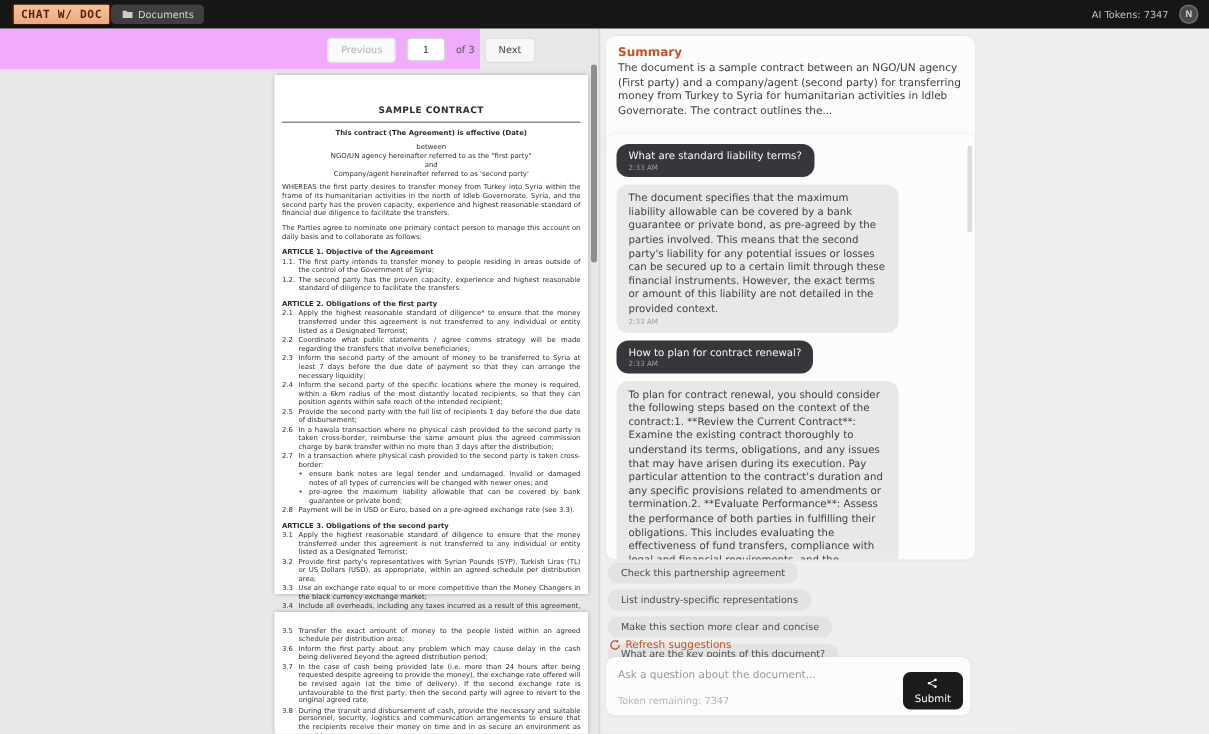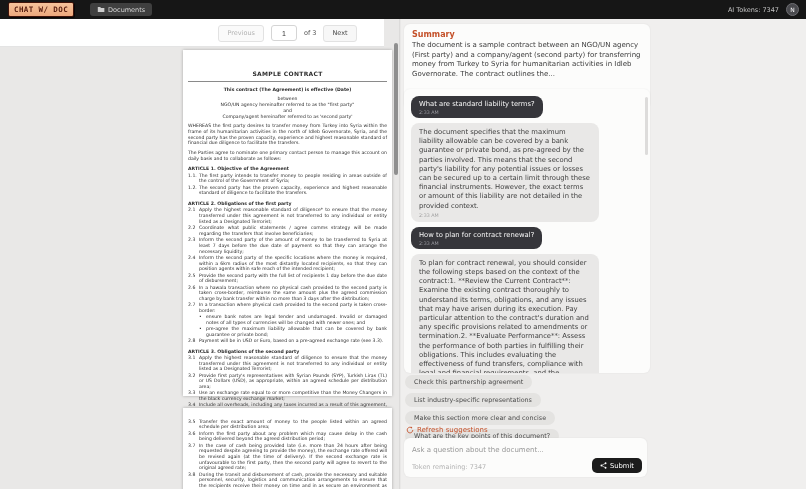--- a/index.html
+++ b/index.html
@@ -3,30 +3,30 @@
 <meta charset="utf-8">
 <style>
   * { margin:0; padding:0; box-sizing:border-box; }
   html,body { width:806px; height:489px; overflow:hidden; font-family:"DejaVu Sans", sans-serif; background:#e9e8e7; }
 
   
   .header { position:absolute; left:0; top:0; width:806px; height:19px; background:#161616; display:flex; align-items:center; z-index:30; }
   .logo { margin-left:8px; background:linear-gradient(#f6c39b,#eda87d); border:1px solid #40130a; border-radius:2px;
           box-shadow:1px 1px 0 rgba(0,0,0,.6); color:#571d0f; font-family:"DejaVu Sans Mono", monospace;
           font-weight:bold; font-size:7.5px; letter-spacing:.4px; padding:1.5px 5px; line-height:10px; }
-  .doc-btn { margin-left:16px; background:#3f3f3f; border-radius:3px; color:#d8d8d8; font-size:6.5px; line-height:8px;
+  .doc-btn { background:#3f3f3f; border-radius:3px; color:#d8d8d8; font-size:6.5px; line-height:8px;
              padding:2.5px 7px; display:flex; align-items:center; gap:3px; cursor:pointer; }
   .hdr-right { margin-left:auto; display:flex; align-items:center; gap:7px; margin-right:7px;justify-content:flex-end; }
   .tokens { color:#c3c3c3; font-size:6.5px; }
   .avatar { width:13px; height:13px; border-radius:50%; background:#4a4a4e; border:1px solid #6e6e72; color:#fff;
             font-size:6px; display:flex; align-items:center; justify-content:center; cursor:pointer; }
 
   
   .left-pane { position:absolute; left:0; top:19px; width:400px; height:470px; background:#e9e8e7; overflow:hidden; border-right:1px solid #dcdbda; }
-  .pagebar { position:absolute; left:0; top:0; width:384px; height:28px; background:#ffffff; border-bottom:1px solid #e4e4e4; }
+  .pagebar { position:absolute; left:0; top:0; width:320px; height:28px; background:#f0abfc; border-bottom:1px solid #e4e4e4; }
   .pagebar-inner { position:absolute; left:183px; top:0; width:209px; height:28px; display:flex; align-items:center; justify-content:center; gap:7px; }
   .pgbtn { font-size:6.5px; border:1px solid #e2e2e2; background:#f7f7f7; color:#444; border-radius:3px; padding:4px 8px; line-height:7px; cursor:pointer; }
   .pgbtn.disabled { color:#b3b3b3; background:#fafafa; }
   .pginput { width:26px; height:16px; border:1px solid #d5d5d5; border-radius:3px; font-size:7px; text-align:center; color:#333; background:#fff; }
   .pgof { font-size:6.5px; color:#555; }
   .lp-scrollbar { position:absolute; right:1px; top:24px; width:4px; height:132px; background:#8f8f8f; border-radius:2px; }
 
   
   .page { position:absolute; left:183px; width:209px; background:#ffffff; box-shadow:0 0 3px rgba(0,0,0,.28); }
   .page1 { top:31px; height:346px; padding:21px 5px 6px 5px; }
@@ -68,21 +68,21 @@
   .chip { background:#e4e3e1; border-radius:9px; color:#4b4b4b; font-size:6.4px; line-height:8px; padding:3px 9px; cursor:pointer; white-space:nowrap;text-align:center; }
 
   .refresh { position:absolute; left:5px; top:407px; display:flex; align-items:center; gap:3px; color:#c4512a; font-size:7px; cursor:pointer; }
 
   .composer { position:absolute; left:3px; top:419px; width:243px; height:39px; }
   .composer input { position:absolute; left:0; top:0; width:100%; border:none; outline:none; background:transparent; font-family:"DejaVu Sans", sans-serif;
                     font-size:7px; color:#555; padding:8px 8px 0 8px; }
   .composer input::placeholder { color:#979797; }
   .tok-remaining { position:absolute; left:8px; bottom:6px; color:#b3b3b3; font-size:6.5px; }
   .submit-btn { position:absolute; right:5px; bottom:4px; background:#1c1c1c; color:#fff; border-radius:5px; font-size:6.8px;
-                padding:3.5px 8px; display:flex; align-items:center; gap:3px; cursor:pointer; }
+                padding:3.5px 8px; display:flex; align-items:center; gap:3px; cursor:pointer;flex-direction:column; }
   svg { display:block; }
 </style>
 </head>
 <body>
 
 <div class="header">
   <div class="logo">CHAT W/ DOC</div>
   <div class="doc-btn">
     <span>
       <svg width="8" height="7" viewBox="0 0 10 8">

